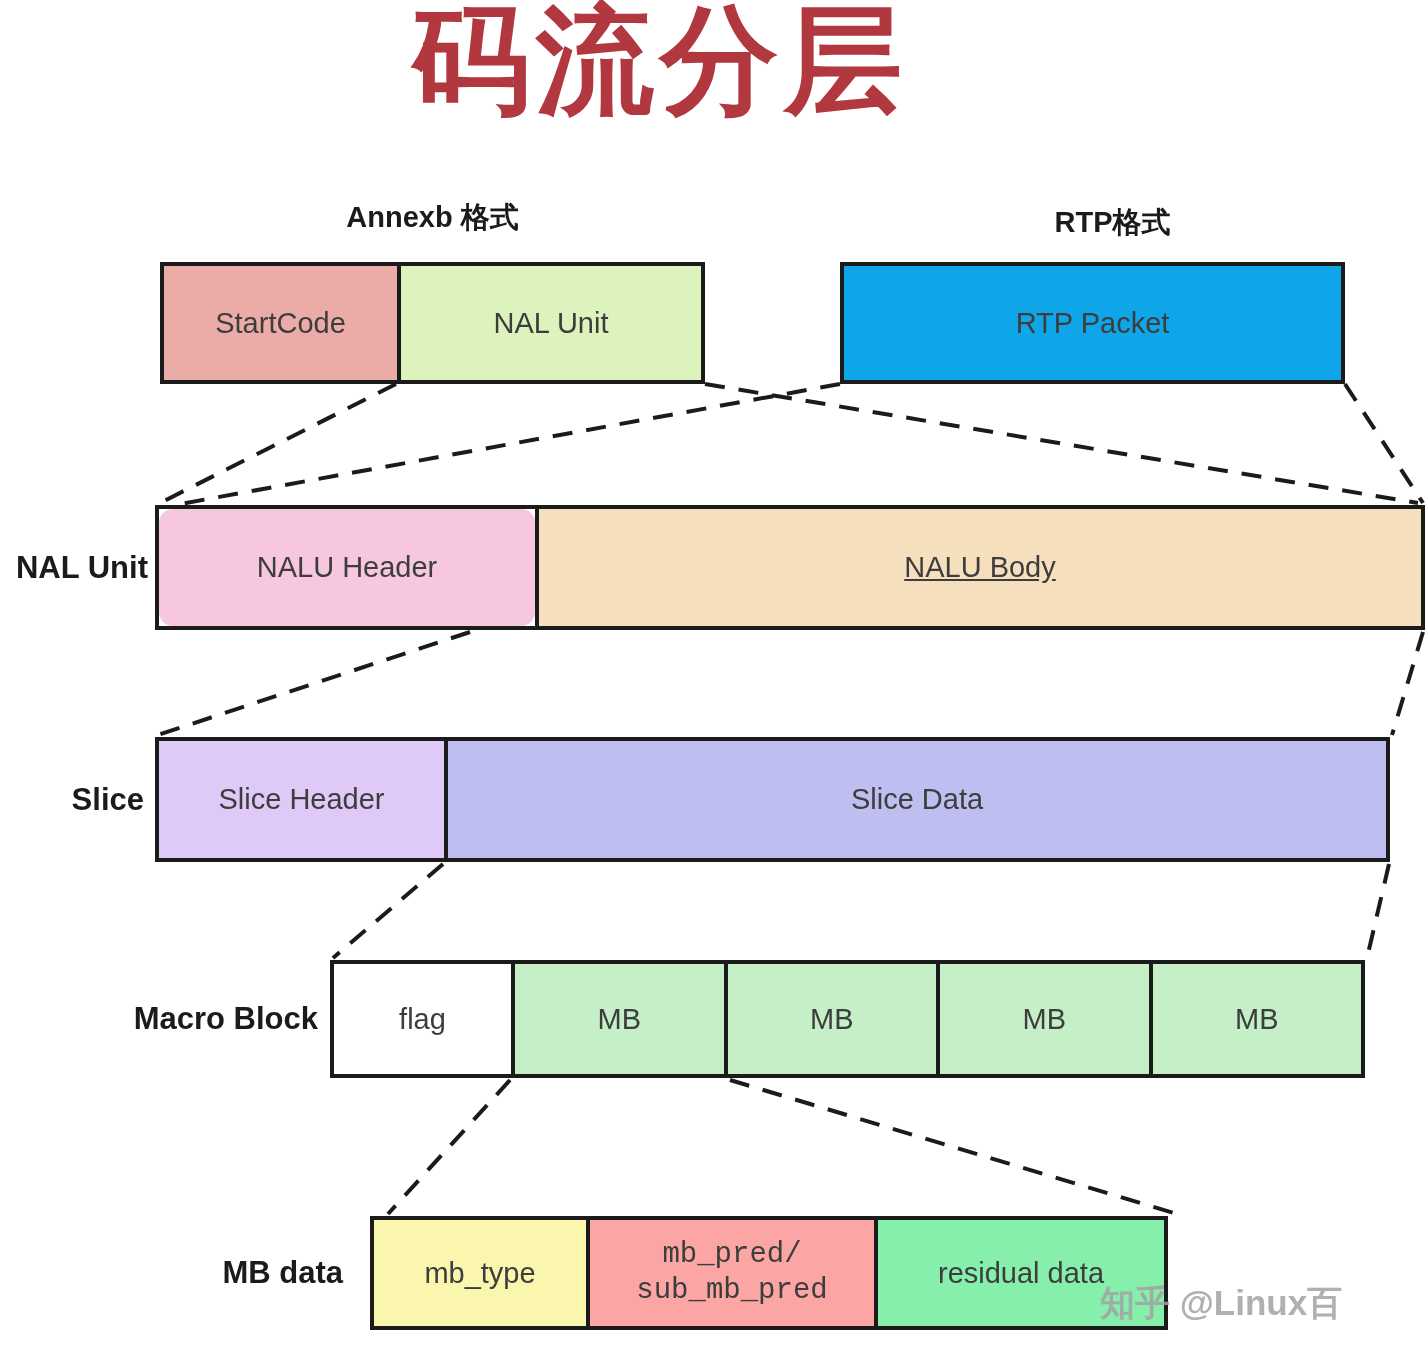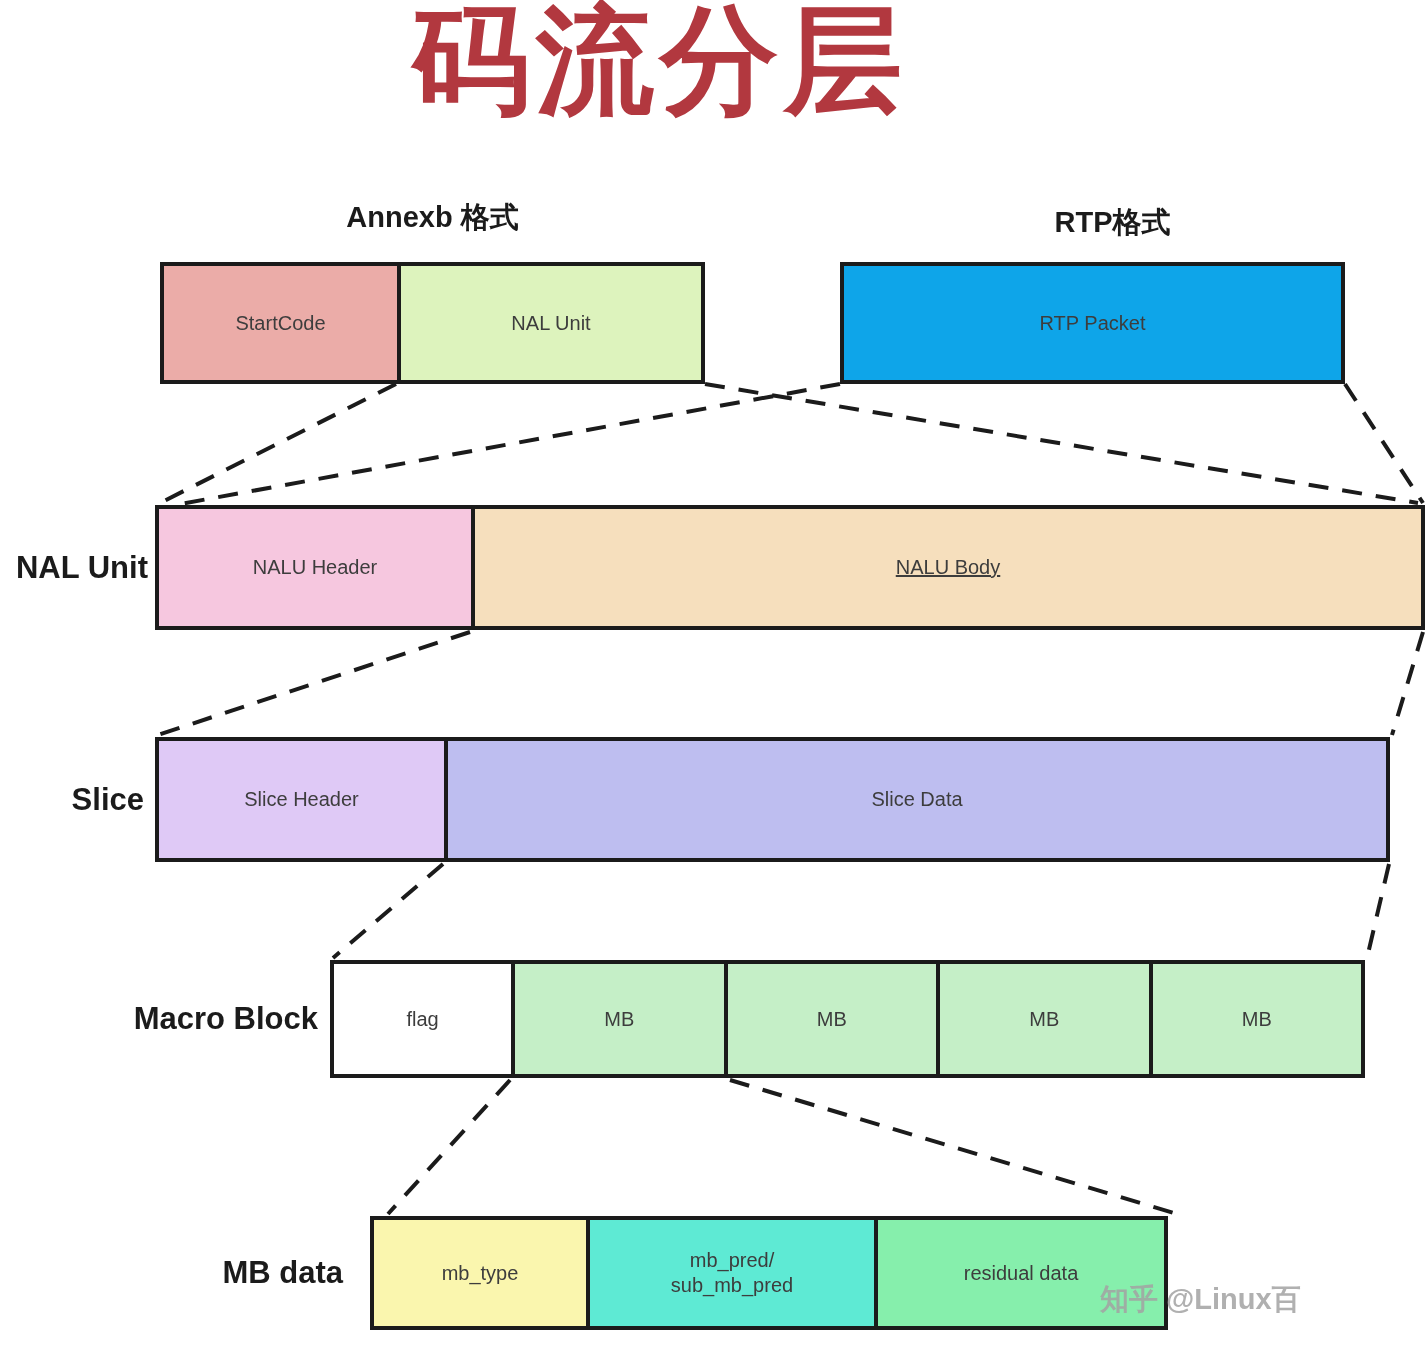--- a/index.html
+++ b/index.html
@@ -49,37 +49,37 @@
     display: flex;
     border: 4px solid #1b1b1b;
     box-sizing: border-box;
     background: #ffffff;
   }
   .seg {
     display: flex;
     align-items: center;
     justify-content: center;
     box-sizing: border-box;
-    font-size: 20px;
+    font-size: 29px;
     color: #3d3d3d;
     text-align: center;
   }
   .seg + .seg { border-left: 4px solid #1b1b1b; }
 
   .row1a { left: 160px; top: 262px; width: 545px;  height: 122px; }
   .row1b { left: 840px; top: 262px; width: 505px;  height: 122px; }
   .row2  { left: 155px; top: 505px; width: 1270px; height: 125px; }
   .row3  { left: 155px; top: 737px; width: 1235px; height: 125px; }
   .row4  { left: 330px; top: 960px; width: 1035px; height: 118px; }
   .row5  { left: 370px; top: 1216px; width: 798px; height: 114px; }
 
   .w-startcode   { width: 233px; flex: none; }
   .w-nalunit     { flex: 1 1 auto; }
   .w-rtp         { flex: 1 1 auto; }
-  .w-naluheader  { width: 312px; flex: none; }
+  .w-naluheader  { width: 376px; flex: none; border-radius: 14px; }
   .w-nalubody    { flex: 1 1 auto; }
   .w-sliceheader { width: 285px; flex: none; }
   .w-slicedata   { flex: 1 1 auto; }
   .w-flag        { width: 177px; flex: none; }
   .w-mb          { flex: 1 1 0; }
   .w-mbtype      { width: 212px; flex: none; }
   .w-mbpred      { width: 288px; flex: none; white-space: pre-line; line-height: 1.25; }
   .w-residual    { flex: 1 1 auto; }
 
   .row-label {
@@ -94,21 +94,21 @@
   }
   .lbl-nalunit    { top: 505px;  height: 125px; width: 148px; }
   .lbl-slice      { top: 737px;  height: 125px; width: 144px; }
   .lbl-macroblock { top: 960px;  height: 118px; width: 318px; }
   .lbl-mbdata     { top: 1216px; height: 114px; width: 343px; }
 
   .watermark {
     position: absolute;
     left: 1100px;
     top: 1280px;
-    font-size: 29px;
+    font-size: 35px;
     font-weight: 600;
     color: #a3a3a3;
     opacity: 0.85;
     white-space: nowrap;
   }
 </style>
 </head>
 <body>
 
 <div class="canvas">
@@ -159,20 +159,20 @@
     <div class="seg w-flag" style="background-color: rgb(255, 255, 255);">flag</div>
     <div class="seg w-mb" style="background-color: rgb(197, 239, 199);">MB</div>
     <div class="seg w-mb" style="background-color: rgb(197, 239, 199);">MB</div>
     <div class="seg w-mb" style="background-color: rgb(197, 239, 199);">MB</div>
     <div class="seg w-mb" style="background-color: rgb(197, 239, 199);">MB</div>
   </div>
 
   <div class="row-label lbl-mbdata">MB data</div>
   <div class="row-group row5">
     <div class="seg w-mbtype" style="background-color: rgb(250, 246, 174);">mb_type</div>
-    <div class="seg w-mbpred" style="background-color: #5eead4;">mb_pred/
+    <div class="seg w-mbpred" style="background-color: #fca5a5; font-family: Liberation Mono, monospace;">mb_pred/
 sub_mb_pred</div>
     <div class="seg w-residual" style="background-color: #86efac;">residual data</div>
   </div>
 
   <div class="watermark">知乎 @Linux百</div>
 
 </div>
 
 </body></html>

